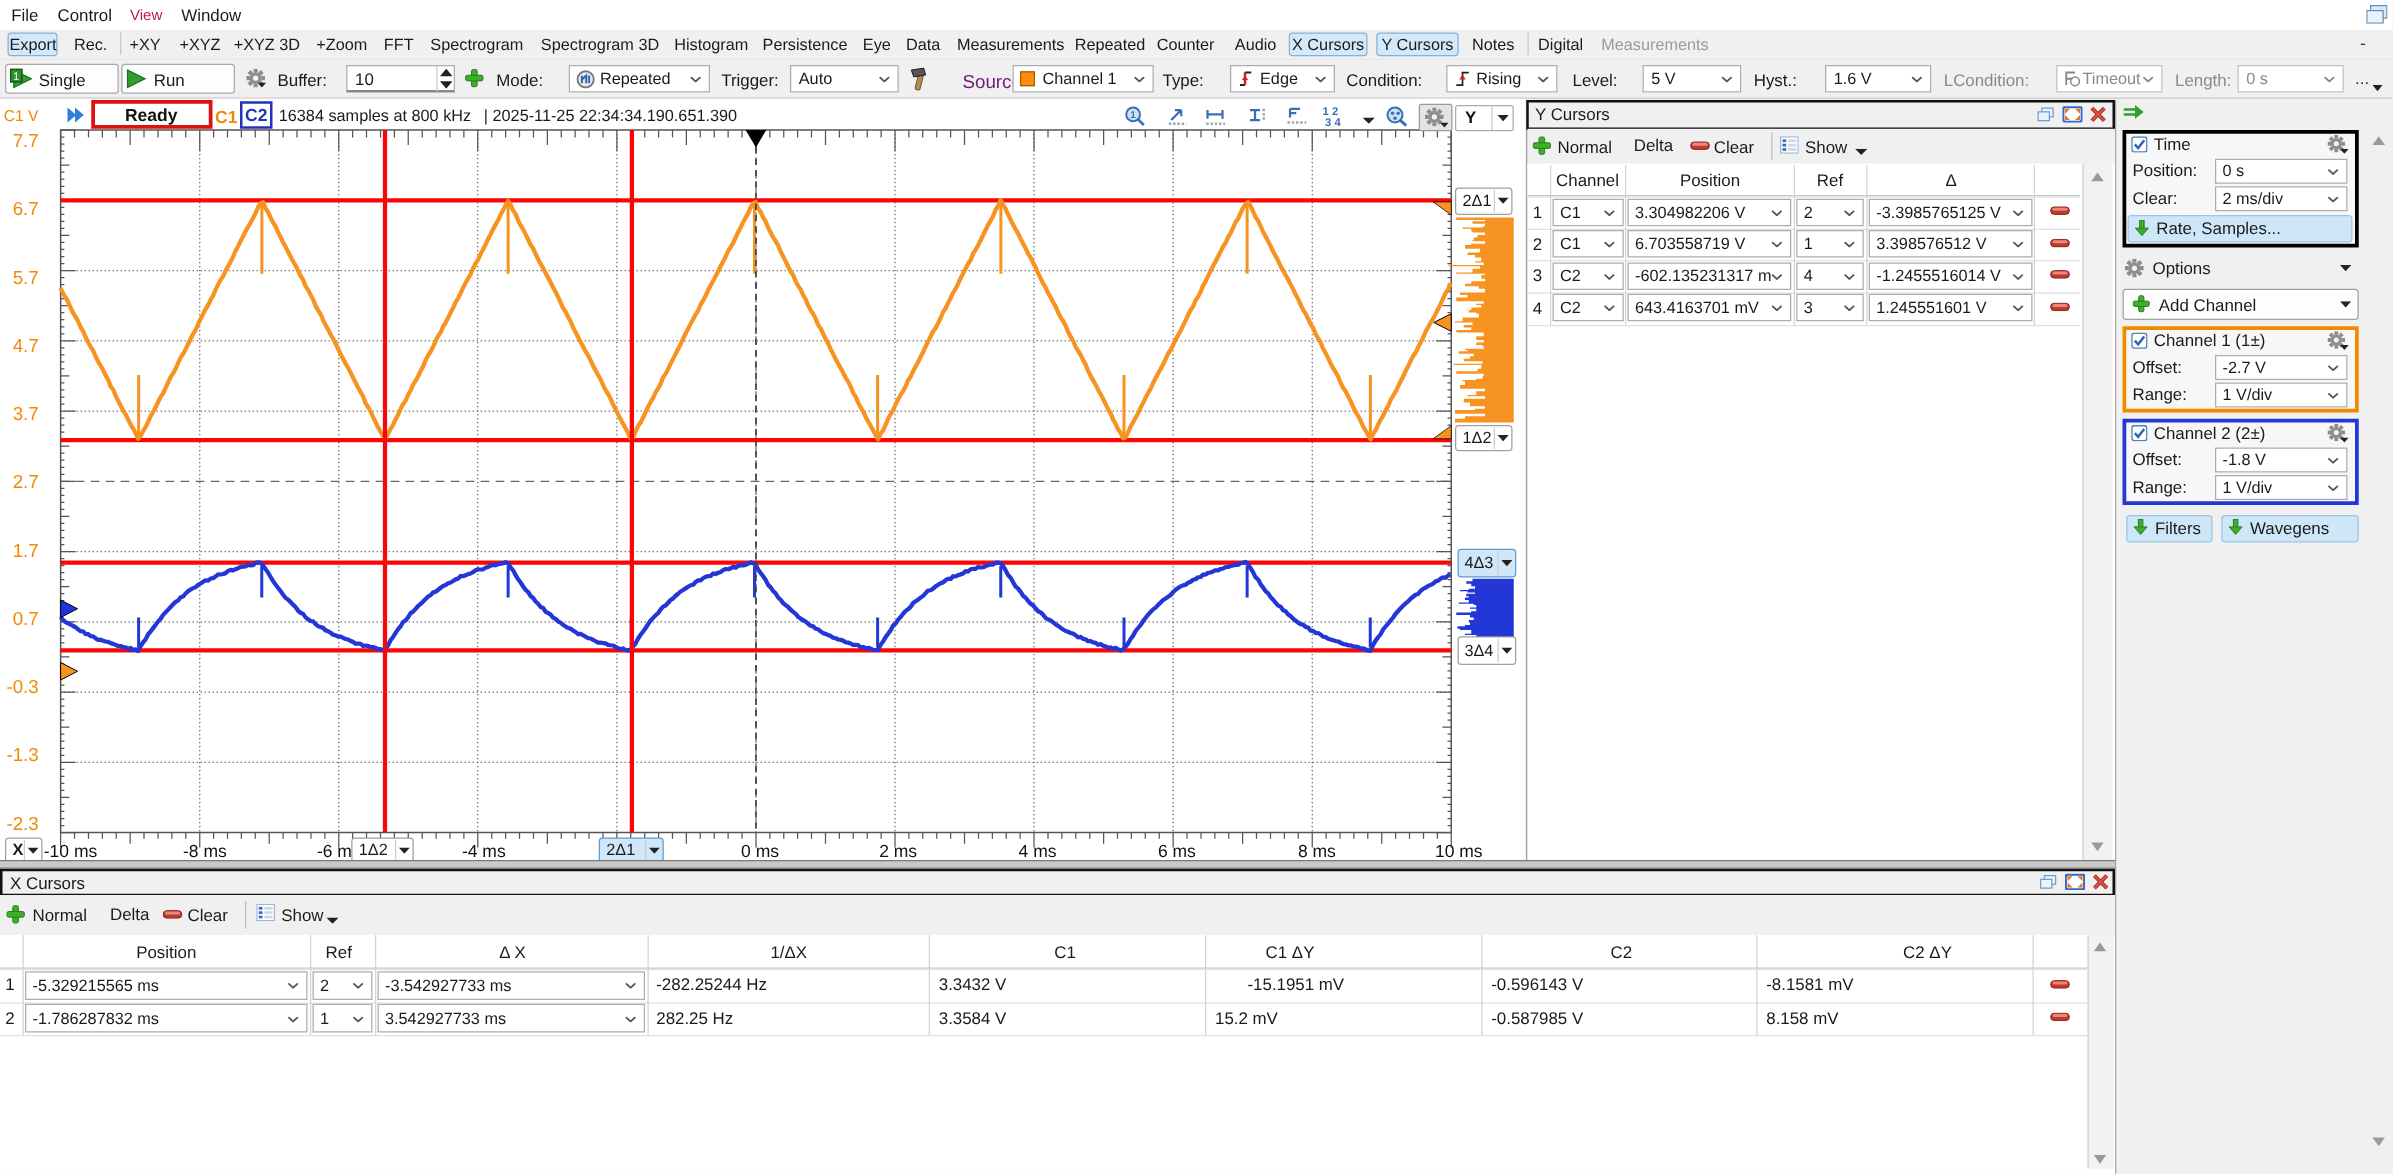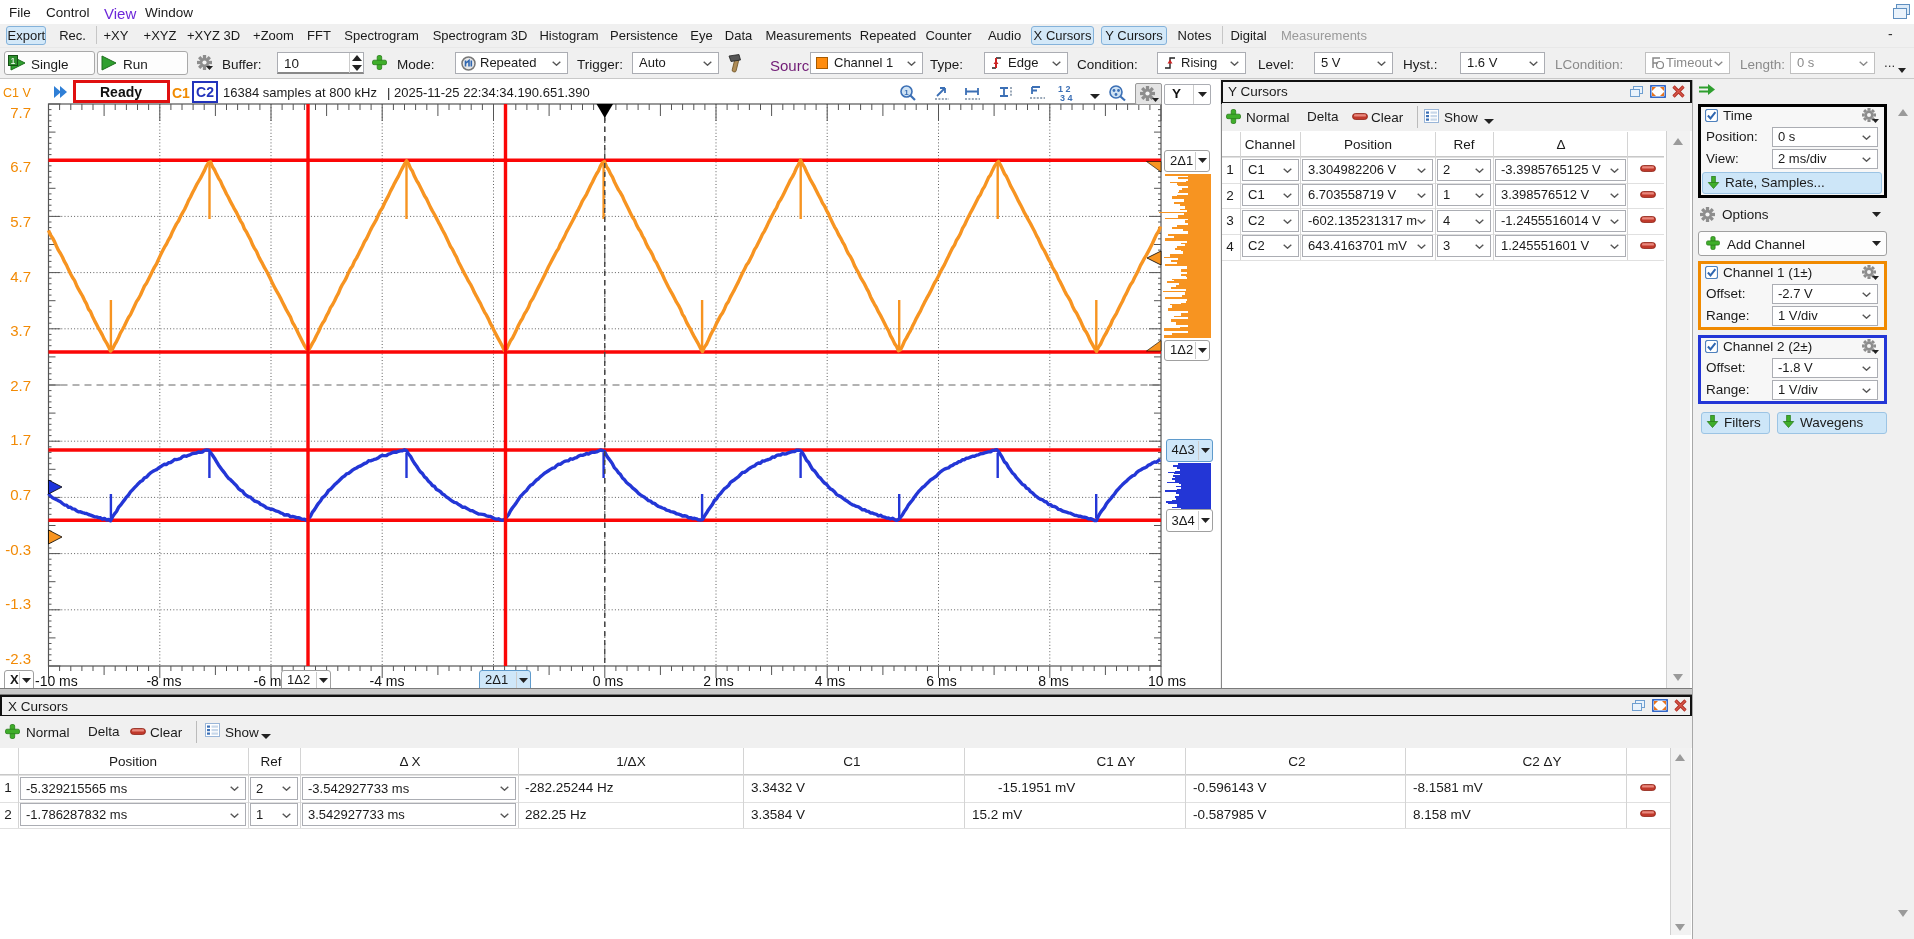--- a/index.html
+++ b/index.html
@@ -5,21 +5,21 @@
 font-family:"Liberation Sans",sans-serif;background:#f0f0f0;}
 div{box-sizing:border-box;}
 .abs{position:absolute;}
 </style></head>
 <body>
 <div class="abs" style="left:0;top:0;width:1914px;height:939px;background:#f0f0f0">
 
 <div class="abs" style="left:0;top:0;width:1914px;height:24px;background:#ffffff"></div>
 <div style="position:absolute;left:9px;top:5px;font-size:13.5px;color:#1a1a1a;white-space:nowrap">File</div>
 <div style="position:absolute;left:46px;top:5px;font-size:13.5px;color:#1a1a1a;white-space:nowrap">Control</div>
-<div style="position:absolute;left:104px;top:5px;font-size:15px;color:#6d28d9;white-space:nowrap">View</div>
+<div style="position:absolute;left:104px;top:5px;font-size:12px;color:#be185d;white-space:nowrap">View</div>
 <div style="position:absolute;left:145px;top:5px;font-size:13.5px;color:#1a1a1a;white-space:nowrap">Window</div>
 <svg class="abs" style="left:1893px;top:4px" width="17" height="15">
       <rect x="3.5" y="0.5" width="13" height="10" fill="#dceaf8" stroke="#5f8fc0"></rect>
       <rect x="0.5" y="4.5" width="13" height="10" fill="#eaf3fc" stroke="#5f8fc0"></rect>
     </svg>
 <div class="abs" style="left:0;top:24px;width:1914px;height:23px;background:#f0f0f0"></div>
 <div class="abs" style="left:6.3px;top:26px;width:40.1px;height:19px;background:#d3e8f8;border:1px solid #84b2da;border-radius:3px"></div>
 <div style="position:absolute;left:26.349999999999998px;transform:translateX(-50%);top:28px;font-size:13px;color:#1a1a1a;white-space:nowrap">Export</div>
 <div style="position:absolute;left:72.5px;transform:translateX(-50%);top:28px;font-size:13px;color:#1a1a1a;white-space:nowrap">Rec.</div>
 <div style="position:absolute;left:116.0px;transform:translateX(-50%);top:28px;font-size:13px;color:#1a1a1a;white-space:nowrap">+XY</div>
@@ -540,21 +540,21 @@
     </svg>
     <svg style="position:absolute;left:1872px;top:119px" width="7" height="4">
       <polygon points="0,0 7,0 3.5,4" fill="#222"></polygon>
     </svg>
     <div style="position:absolute;left:1706px;top:129px;font-size:13.5px;color:#1a1a1a;white-space:nowrap">Position:</div>
     <div style="position:absolute;left:1772px;top:127px;width:106px;height:20px;background:#fff;border:1px solid #abadb3;box-sizing:border-box"></div>
     <div style="position:absolute;left:1778px;top:127px;height:20px;line-height:20px;font-size:13px;color:#1a1a1a;white-space:nowrap">0 s</div>
     <svg style="position:absolute;left:1862px;top:135.0px" width="9" height="5" viewBox="0 0 9 5">
       <path d="M0.7 0.7 L4.5 4.2 L8.3 0.7" stroke="#555" stroke-width="1.4" fill="none"></path>
     </svg>
-    <div style="position:absolute;left:1706px;top:150.5px;font-size:13.5px;color:#1a1a1a;white-space:nowrap">View:</div>
+    <div style="position:absolute;left:1706px;top:150.5px;font-size:13.5px;color:#1a1a1a;white-space:nowrap">Clear:</div>
     <div style="position:absolute;left:1772px;top:148.5px;width:106px;height:20px;background:#fff;border:1px solid #abadb3;box-sizing:border-box"></div>
     <div style="position:absolute;left:1778px;top:148.5px;height:20px;line-height:20px;font-size:13px;color:#1a1a1a;white-space:nowrap">2 ms/div</div>
     <svg style="position:absolute;left:1862px;top:156.5px" width="9" height="5" viewBox="0 0 9 5">
       <path d="M0.7 0.7 L4.5 4.2 L8.3 0.7" stroke="#555" stroke-width="1.4" fill="none"></path>
     </svg>
     <div class="abs" style="left:1702px;top:172.0px;width:180px;height:22px;background:#cde6f8;border:1px solid #9cc4e4;border-radius:3px"></div>
     <svg style="position:absolute;left:1707px;top:176.0px" width="13" height="13">
       <rect x="4.7" y="0.5" width="3.6" height="7.2" fill="#3fae2a" stroke="#2a7d1c" stroke-width="0.8"></rect>
       <polygon points="1.3,6.5 11.7,6.5 6.5,12.5" fill="#3fae2a" stroke="#2a7d1c" stroke-width="0.8"></polygon>
     </svg>
@@ -718,21 +718,21 @@
     <div class="abs" style="left:743px;top:748px;width:1px;height:80px;background:#d4d4d4"></div>
     <div class="abs" style="left:964px;top:748px;width:1px;height:80px;background:#d4d4d4"></div>
     <div class="abs" style="left:1185px;top:748px;width:1px;height:80px;background:#d4d4d4"></div>
     <div class="abs" style="left:1405px;top:748px;width:1px;height:80px;background:#d4d4d4"></div>
     <div class="abs" style="left:1626px;top:748px;width:1px;height:80px;background:#d4d4d4"></div>
     <div style="position:absolute;left:133px;transform:translateX(-50%);top:754px;font-size:13.5px;color:#1a1a1a;white-space:nowrap">Position</div>
     <div style="position:absolute;left:271px;transform:translateX(-50%);top:754px;font-size:13.5px;color:#1a1a1a;white-space:nowrap">Ref</div>
     <div style="position:absolute;left:410px;transform:translateX(-50%);top:754px;font-size:13.5px;color:#1a1a1a;white-space:nowrap">Δ X</div>
     <div style="position:absolute;left:631px;transform:translateX(-50%);top:754px;font-size:13.5px;color:#1a1a1a;white-space:nowrap">1/ΔX</div>
     <div style="position:absolute;left:852px;transform:translateX(-50%);top:754px;font-size:13.5px;color:#1a1a1a;white-space:nowrap">C1</div>
-    <div style="position:absolute;left:1116px;transform:translateX(-50%);top:754px;font-size:13.5px;color:#1a1a1a;white-space:nowrap">C1 ΔY</div>
+    <div style="position:absolute;left:1032px;transform:translateX(-50%);top:754px;font-size:13.5px;color:#1a1a1a;white-space:nowrap">C1 ΔY</div>
     <div style="position:absolute;left:1297px;transform:translateX(-50%);top:754px;font-size:13.5px;color:#1a1a1a;white-space:nowrap">C2</div>
     <div style="position:absolute;left:1542px;transform:translateX(-50%);top:754px;font-size:13.5px;color:#1a1a1a;white-space:nowrap">C2 ΔY</div>
     <div style="position:absolute;left:8px;transform:translateX(-50%);top:780.0px;font-size:13.5px;color:#1a1a1a;white-space:nowrap">1</div>
     <div style="position:absolute;left:20px;top:776.5px;width:226px;height:23px;background:#fff;border:1px solid #abadb3;box-sizing:border-box"></div>
     <div style="position:absolute;left:26px;top:776.5px;height:23px;line-height:23px;font-size:13px;color:#1a1a1a;white-space:nowrap">-5.329215565 ms</div>
     <svg style="position:absolute;left:230px;top:786.0px" width="9" height="5" viewBox="0 0 9 5">
       <path d="M0.7 0.7 L4.5 4.2 L8.3 0.7" stroke="#555" stroke-width="1.4" fill="none"></path>
     </svg>
     <div style="position:absolute;left:250px;top:776.5px;width:48px;height:23px;background:#fff;border:1px solid #abadb3;box-sizing:border-box"></div>
     <div style="position:absolute;left:256px;top:776.5px;height:23px;line-height:23px;font-size:13px;color:#1a1a1a;white-space:nowrap">2</div>

